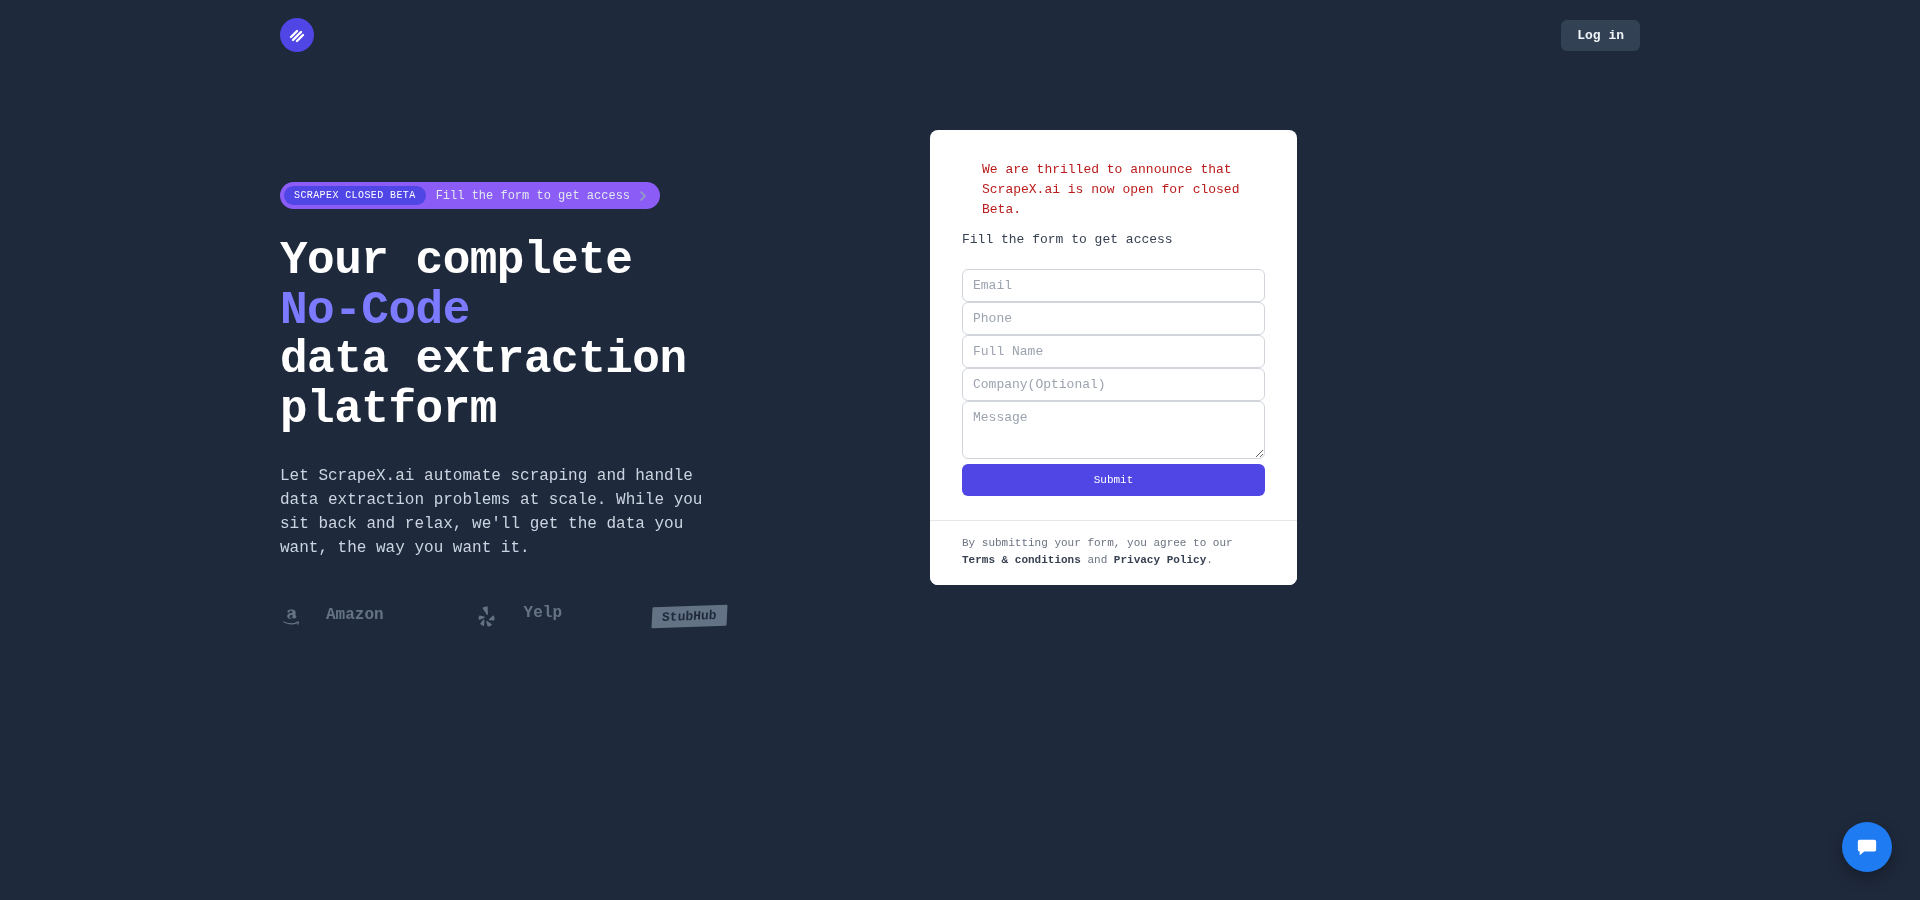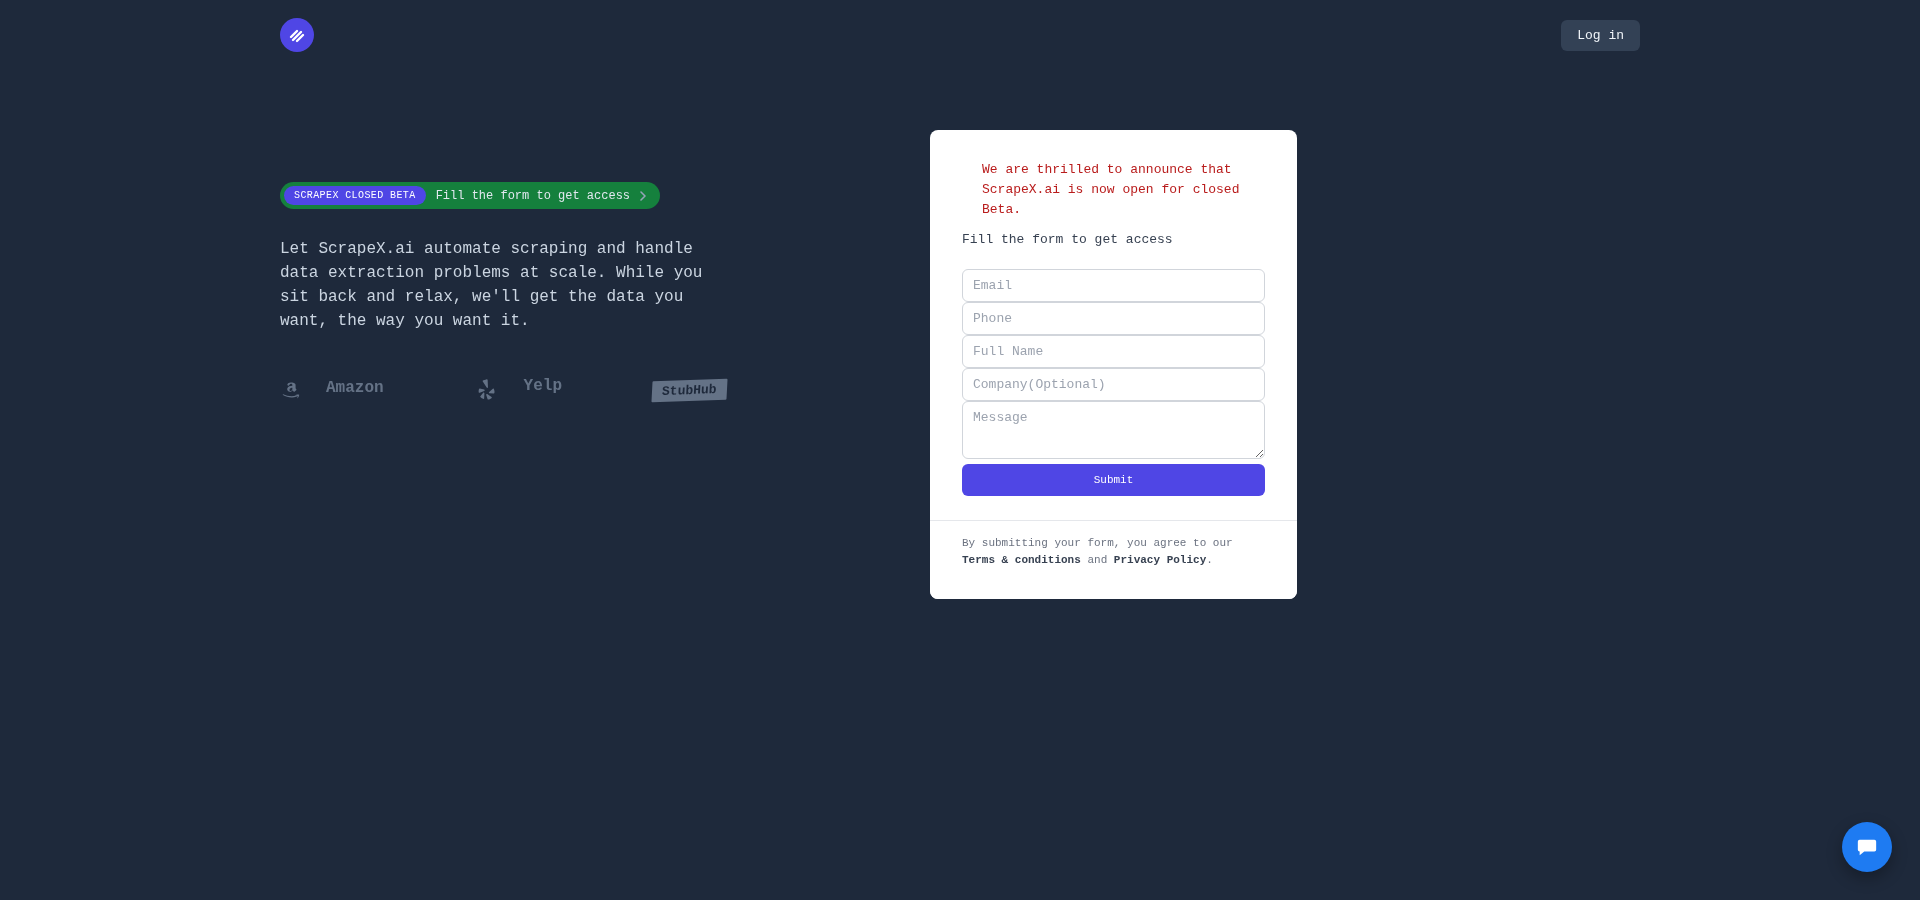--- a/index.html
+++ b/index.html
@@ -22,20 +22,21 @@
     overflow-x: hidden;
   }
   body { position: relative; }
 
   
   .header {
     display: flex;
     align-items: center;
     justify-content: space-between;
     padding: 18px 280px;
+    font-weight: bold;
   }
   .logo {
     width: 34px;
     height: 34px;
     border-radius: 50%;
     background: var(--accent);
     display: flex;
     align-items: center;
     justify-content: center;
   }
@@ -57,21 +58,21 @@
     gap: 90px;
     padding: 60px 280px 0 280px;
   }
   .left { flex: 1 1 55%; max-width: 560px; padding-top: 52px; }
   .right { flex: 0 0 367px; }
 
   
   .badge-row {
     display: inline-flex;
     align-items: center;
-    background: #15803d;
+    background: #8b5cf6;
     border-radius: 999px;
     padding: 4px 12px 4px 4px;
     font-size: 11px;
     margin-bottom: 28px;
     cursor: pointer;
   }
   .badge-pill {
     background: var(--accent);
     color: var(--white);
     border-radius: 999px;
@@ -157,21 +158,21 @@
     border-radius: 6px;
     padding: 10px 0;
     font: inherit;
     font-size: 11px;
     cursor: pointer;
   }
 
   .card-footer {
     border-top: 1px solid #e5e7eb;
     background: #fff;
-    padding: 14px 32px 29px 32px;
+    padding: 14px 32px 15px 32px;
     font-size: 11px;
     color: #6b7280;
     line-height: 1.55;
   }
   .card-footer .link { color: #374151; font-weight: 600; cursor: pointer; }
 
   
   .dotgrid {
     position: absolute;
     top: 88px;
@@ -220,20 +221,25 @@
   <section class="left">
 
     <div class="badge-row">
       <span class="badge-pill">SCRAPEX CLOSED BETA</span>
       <span class="badge-text">Fill the form to get access</span>
       <svg width="10" height="10" viewBox="0 0 10 10">
           <path d="M3 1 L7 5 L3 9" stroke="#94A3B8" stroke-width="1.6" fill="none" stroke-linecap="round" stroke-linejoin="round"></path>
         </svg>
     </div>
 
+    <h1 class="headline">
+      <span>Your complete</span><br>
+      <span class="accent">No-Code</span><br>
+      <span>data extraction platform</span>
+    </h1>
 
     <p class="subtext">Let ScrapeX.ai automate scraping and handle data extraction problems at scale. While you sit back and relax, we'll get the data you want, the way you want it.</p>
 
     <div class="brands">
       <div class="brand">
         <svg width="22" height="22" viewBox="0 0 24 24" fill="#94A3B8">
           <path d="M14.5 4.2c-1.6-.6-4.2-.7-5.6.5-1.1.9-1.2 2.5.1 2.6.8.1 1.2-.6 1.5-1.2.4-.8 1.3-1.1 2.1-.8.9.3.9 1.4.9 2.2-2.1.2-5 .5-5.6 3-.5 2.1 1.2 3.6 3.1 3.5 1.4-.1 2.2-.8 2.9-1.7.3.8.6 1.2 1.4 1.6.3.1.6 0 .8-.2.5-.5 1.4-1.2 1.8-1.6.2-.2.2-.5 0-.7-.5-.6-.9-1-.9-2.1V6.8c0-1.2-.6-2.1-2.5-2.6zm-1 6.9c-.2 1-1 2-2 2-.9 0-1.3-.8-1.1-1.7.3-1.4 1.8-1.7 3.1-1.8v1.5z"></path>
           <path d="M20.8 17.2c-.3-.4-2.8-.8-4.3.4-.2.2-.1.4.1.4.8-.1 2.6-.3 2.9.1.3.4-.4 2-.6 2.7-.1.2.1.3.3.2 1.3-1.1 1.9-3.4 1.6-3.8zM3.1 16.9c-.2.2-.1.5.1.6 3.1 1.9 6.6 2.9 10.3 2.7 2.6-.1 5.3-.9 7.4-2.4.4-.3 0-.8-.4-.6-2.4 1-5 1.6-7.6 1.6-3.4 0-6.7-.8-9.5-2.1-.1-.1-.2 0-.3.2z"></path>
         </svg>
         <span>Amazon</span>

